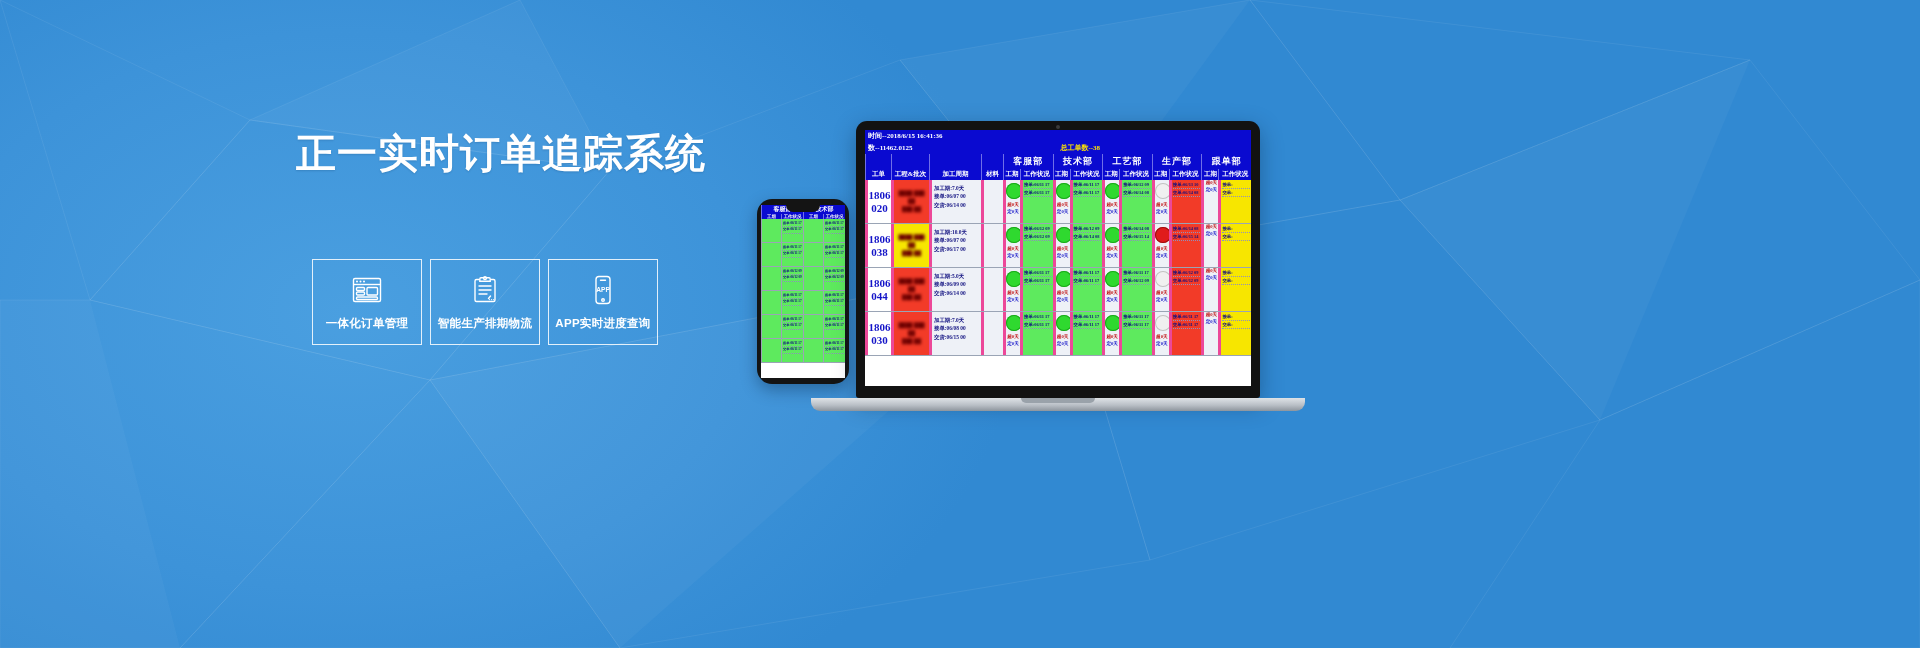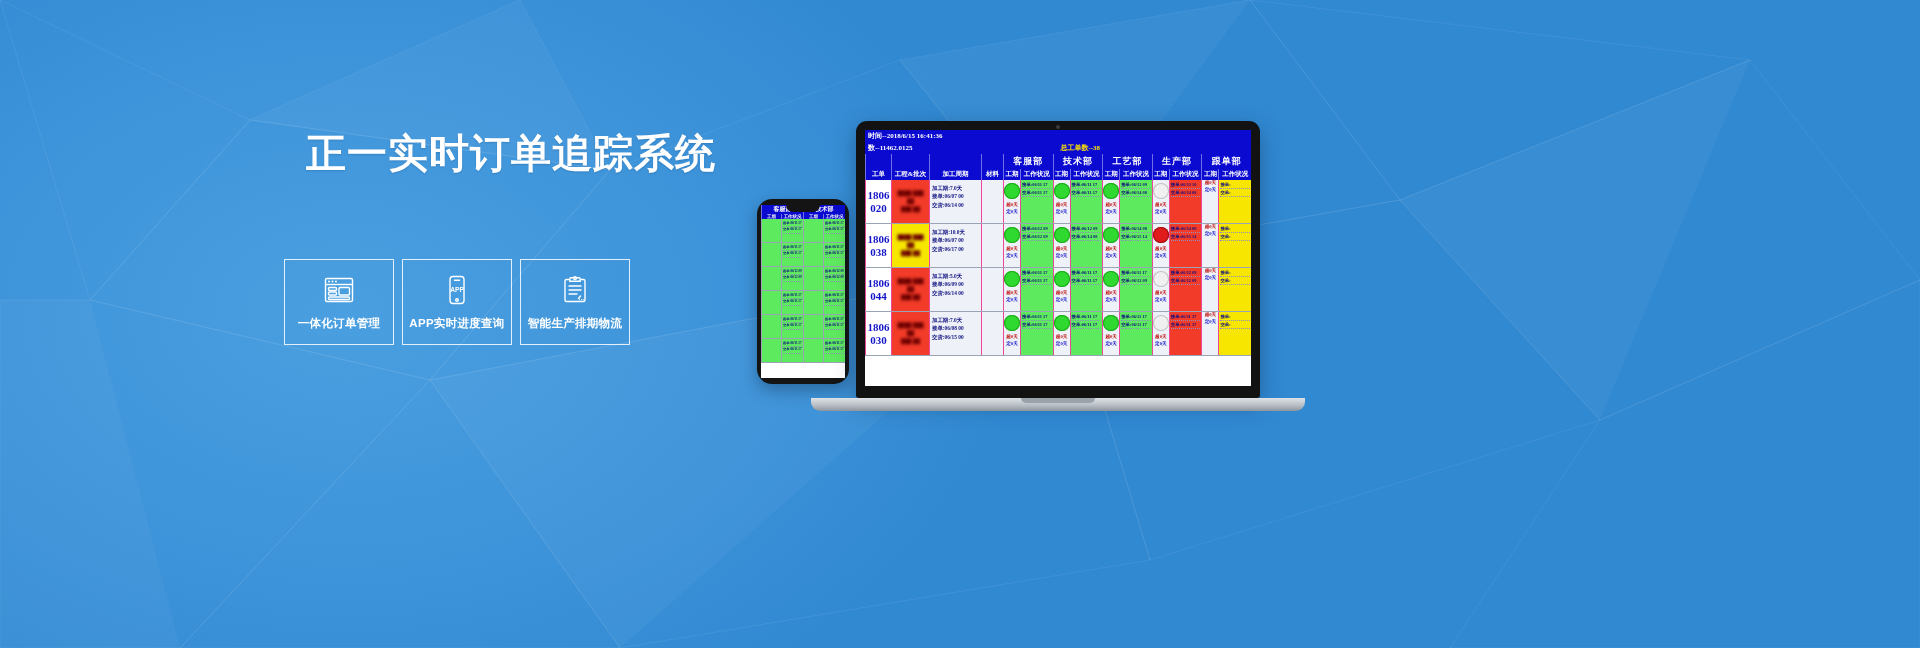--- a/index.html
+++ b/index.html
@@ -20,24 +20,23 @@
   
   #copy { position:absolute; left:296px; top:128px; width:420px; }
   .headline {
     color:#ffffff;
     font-size:40px;
     font-weight:bold;
     line-height:1.28;
     letter-spacing:1px;
     white-space:nowrap;
     text-shadow:0 1px 2px rgba(0,40,80,.18);
-    text-align:right;
   }
   #features {
-    position:absolute; left:284px; top:259px;
+    position:absolute; left:312px; top:259px;
     display:flex; gap:8px;
   }
   .feature {
     width:110px; height:86px;
     border:1px solid rgba(255,255,255,.85);
     display:flex; flex-direction:column;
     align-items:center; justify-content:center;
     gap:9px;
   }
   .feature .ficon { width:34px; height:34px; display:block; }
@@ -91,21 +90,21 @@
   .dept{
     color:#fff;font-size:9px;font-weight:bold;text-align:center;
     border-left:1px solid #6f6fe8; padding:1px 0; letter-spacing:1px;
   }
   .sub-row{display:grid;background:#0a0ad0;}
   .sub{
     color:#fff;font-size:6.5px;font-weight:bold;text-align:center;
     border-left:1px solid #6f6fe8;padding:1px 0;
   }
   .body-row{display:grid;border-bottom:1px solid #9aa4b5;}
-  .cell{border-left:1px solid #ec4899;position:relative;overflow:hidden;}
+  .cell{border-left:3px solid #ec4899;position:relative;overflow:hidden;}
   .wo{
     background:#ffffff;color:#1414c8;font-size:11px;font-weight:bold;
     display:flex;flex-direction:column;align-items:center;justify-content:center;
     line-height:1.12;
   }
   .blur{filter:blur(1.6px);font-size:5px;color:#6b0000;font-weight:bold;text-align:center;
         display:flex;flex-direction:column;align-items:center;justify-content:center;height:100%;gap:3px;}
   .red{background:#f23b28;}
   .yellow{background:#f7e600;}
   .cyc{background:#eef1f7;color:#101080;font-size:5.4px;font-weight:bold;padding:4px 2px;line-height:1.55;}
@@ -176,48 +175,48 @@
         <rect x="6.5" y="19" width="8" height="3" rx="1"></rect>
         <rect x="17" y="14.5" width="10.5" height="7.5" rx="1"></rect>
         <rect x="6.5" y="24" width="21" height="2.5" rx="1"></rect>
       </svg>
     </span>
     <span class="flabel">一体化订单管理</span>
   </div>
 
   <div class="feature">
     <span class="ficon">
-      <svg viewBox="0 0 34 34" fill="none" stroke="#ffffff" stroke-width="1.4">
-        <rect x="10" y="3.5" width="14" height="27" rx="3"></rect>
-        <line x1="14.5" y1="7.2" x2="19.5" y2="7.2" stroke-linecap="round"></line>
-        <circle cx="17" cy="27" r="1.3"></circle>
-        <text x="17" y="19.4" font-size="6.6" font-family="Liberation Sans, sans-serif" font-weight="bold" fill="#ffffff" stroke="none" text-anchor="middle">APP</text>
-      </svg>
-    </span>
-    <span class="flabel">APP实时进度查询</span>
-  </div>
-
-  <div class="feature">
-    <span class="ficon">
       <svg viewBox="0 0 34 34" fill="none" stroke="#ffffff" stroke-width="1.4" stroke-linecap="round">
         <path d="M11 6.5H8.5A1.5 1.5 0 0 0 7 8v19a1.5 1.5 0 0 0 1.5 1.5h17A1.5 1.5 0 0 0 27 27V8a1.5 1.5 0 0 0-1.5-1.5H23"></path>
         <path d="M13 4.8h8a1.2 1.2 0 0 1 1.2 1.2v2.2H11.8V6A1.2 1.2 0 0 1 13 4.8z"></path>
         <circle cx="17" cy="5.2" r="1.4"></circle>
         <line x1="11" y1="13" x2="23" y2="13"></line>
         <line x1="11" y1="17" x2="23" y2="17"></line>
         <line x1="11" y1="21" x2="19" y2="21"></line>
         <path d="M20.5 25.5l2-2.5"></path>
         <circle cx="21.5" cy="26.6" r="0.6" fill="#fff" stroke="none"></circle>
         <circle cx="23.6" cy="26.6" r="0.6" fill="#fff" stroke="none"></circle>
         <circle cx="25.7" cy="26.6" r="0.6" fill="#fff" stroke="none"></circle>
       </svg>
     </span>
     <span class="flabel">智能生产排期物流</span>
   </div>
 
+  <div class="feature">
+    <span class="ficon">
+      <svg viewBox="0 0 34 34" fill="none" stroke="#ffffff" stroke-width="1.4">
+        <rect x="10" y="3.5" width="14" height="27" rx="3"></rect>
+        <line x1="14.5" y1="7.2" x2="19.5" y2="7.2" stroke-linecap="round"></line>
+        <circle cx="17" cy="27" r="1.3"></circle>
+        <text x="17" y="19.4" font-size="6.6" font-family="Liberation Sans, sans-serif" font-weight="bold" fill="#ffffff" stroke="none" text-anchor="middle">APP</text>
+      </svg>
+    </span>
+    <span class="flabel">APP实时进度查询</span>
+  </div>
+
 </div>
 
 <div id="phone">
   <div id="phone-body">
     <div id="phone-notch"></div>
     <div id="phone-screen" class="erp">
       <div id="phone-dept-row" style="display: grid; grid-template-columns: 42px 42px;">
           <div class="p-dept">客服部</div>
           <div class="p-dept">技术部</div>
         </div>

